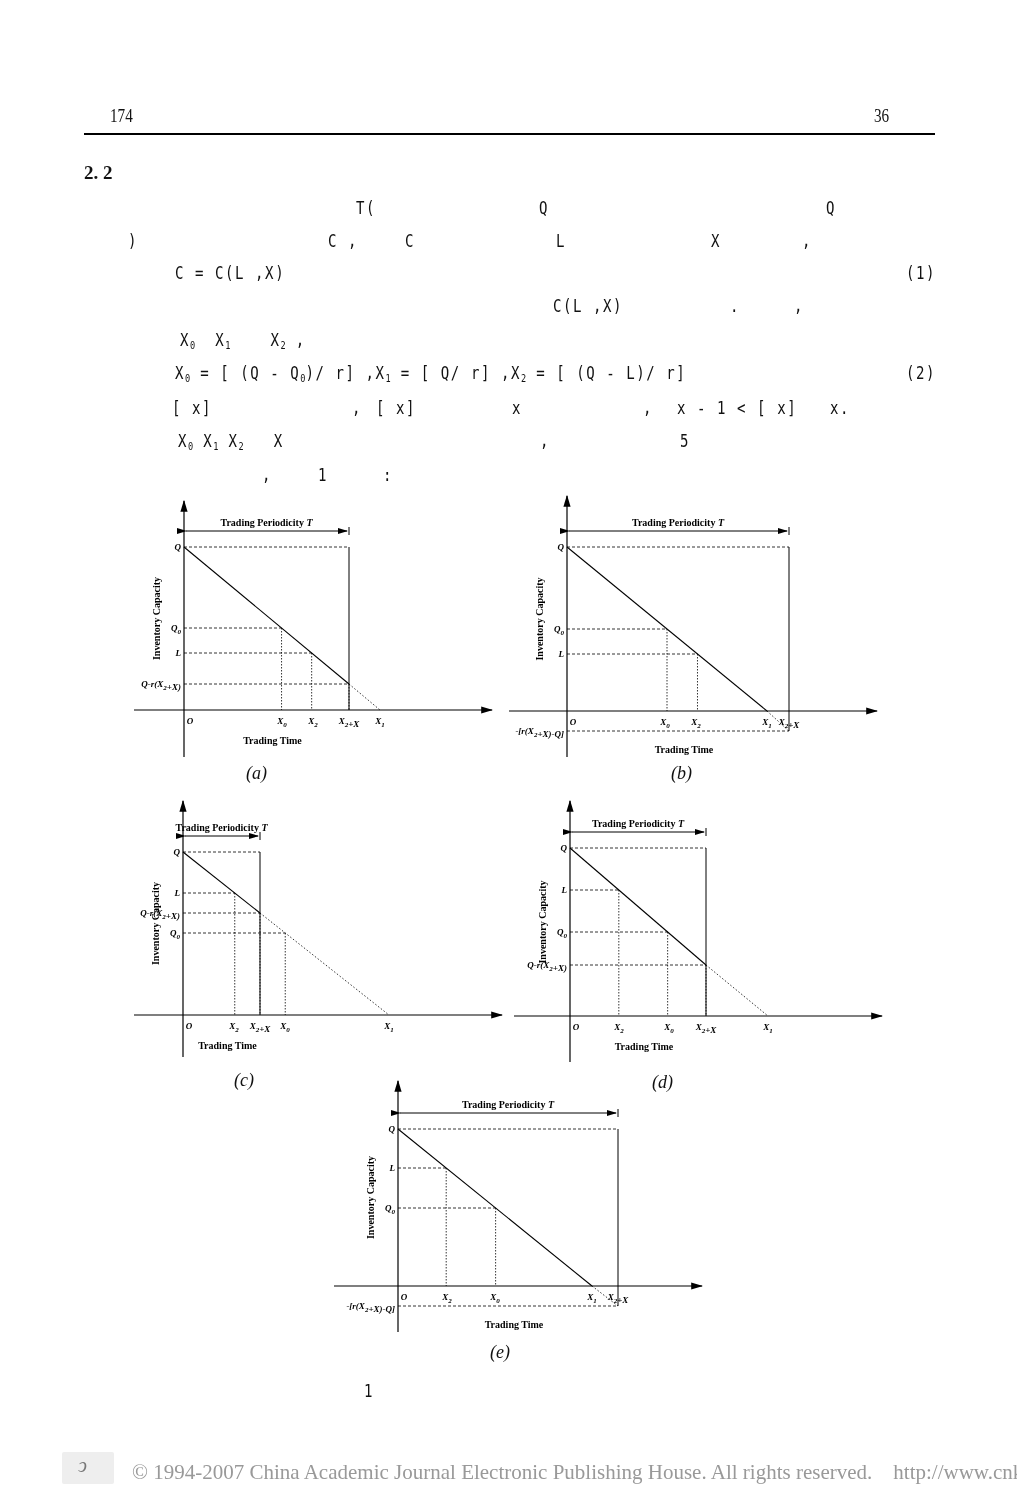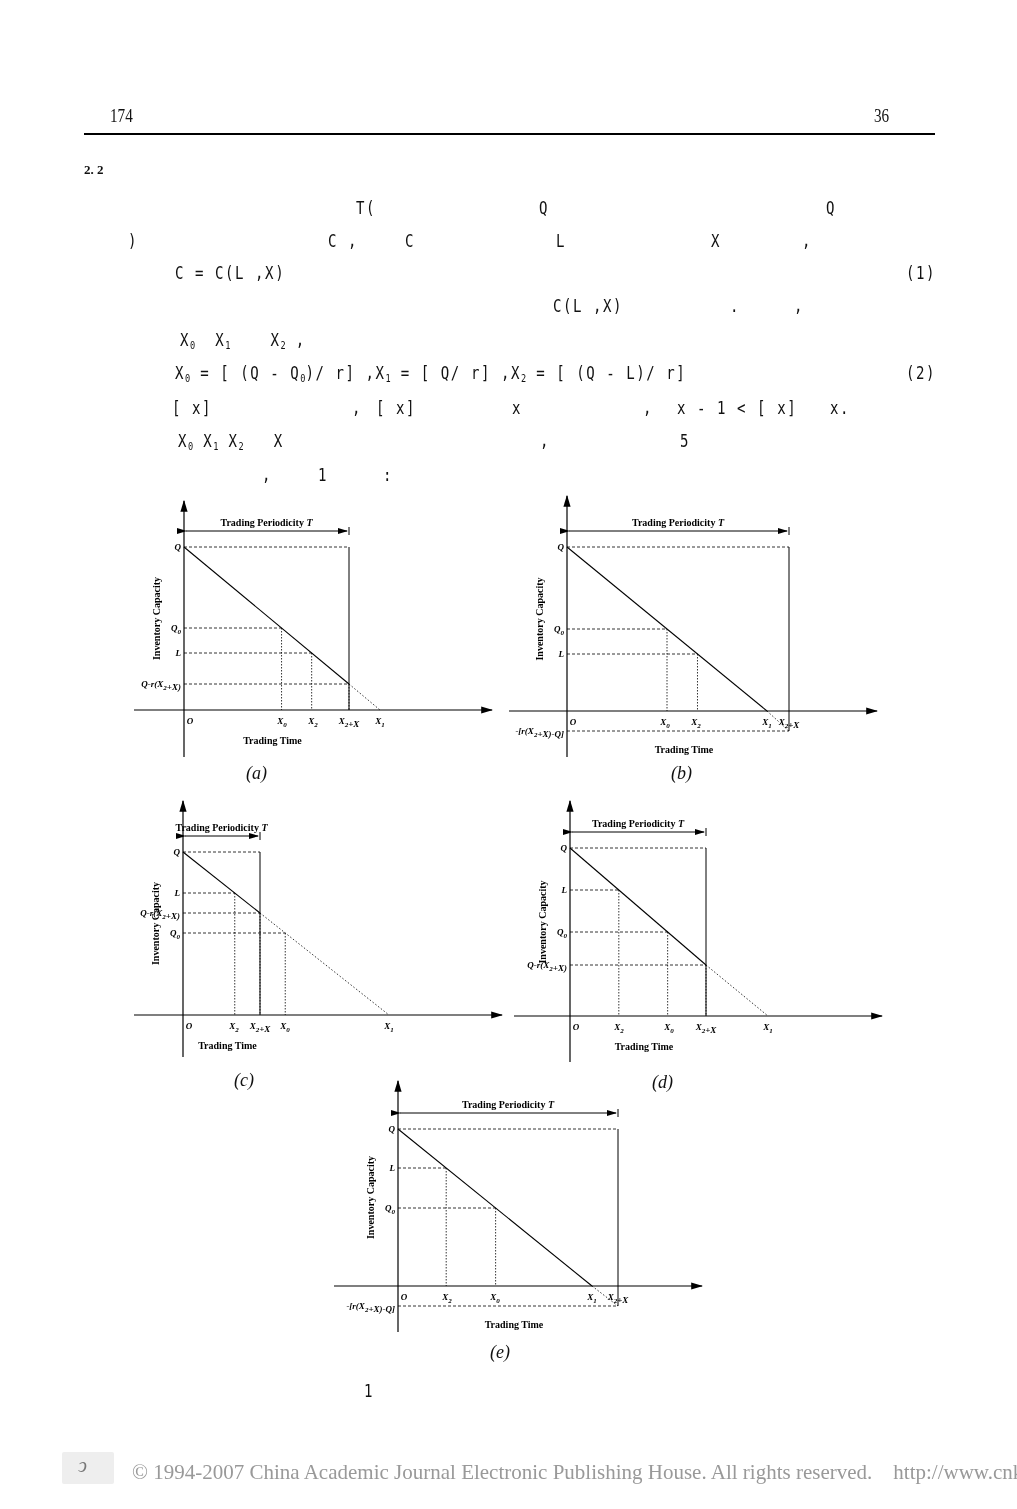--- a/index.html
+++ b/index.html
@@ -2,21 +2,21 @@
 <html><head>
 <meta charset="utf-8">
 <style>
   html, body { margin:0; padding:0; background:#fff; }
   body { width:1017px; height:1509px; position:relative; overflow:hidden;
          font-family:"Liberation Serif", serif; color:#111; }
   .abs { position:absolute; white-space:pre; }
   .mono { font-family:"DejaVu Sans Mono", "Liberation Mono", monospace; font-size:18px; letter-spacing:2px; transform:scaleX(0.78); transform-origin:left top; }
   .hdr { font-size:19px; font-family:"Liberation Serif", serif; transform:scaleX(0.8); transform-origin:left top; }
   .rule { position:absolute; left:84px; top:133px; width:851px; height:2px; background:#000; }
-  .sec { font-weight:bold; font-size:13px; }
+  .sec { font-weight:bold; font-size:19px; }
   sub { font-size:11px; vertical-align:-3px; letter-spacing:0; }
   .fig { position:absolute;font-weight:bold; }
   .fig svg text { font-family:"Liberation Serif", serif; }
   .caplbl { position:absolute; font-family:"Liberation Serif", serif; font-style:italic; font-size:18px; }
   .footer { position:absolute; left:62px; top:1452px; width:880px; height:34px; }
   .logo { position:absolute; left:0; top:0; width:52px; height:32px; background:#eee; border-radius:2px; }
   .logo span { position:absolute; left:16px; top:2px; font-size:20px; color:#777; font-style:italic; }
   .copy { position:absolute; left:70px; top:8px; font-size:21px; color:#999; white-space:pre; font-family:"Liberation Serif", serif; }
 </style>
 </head>

